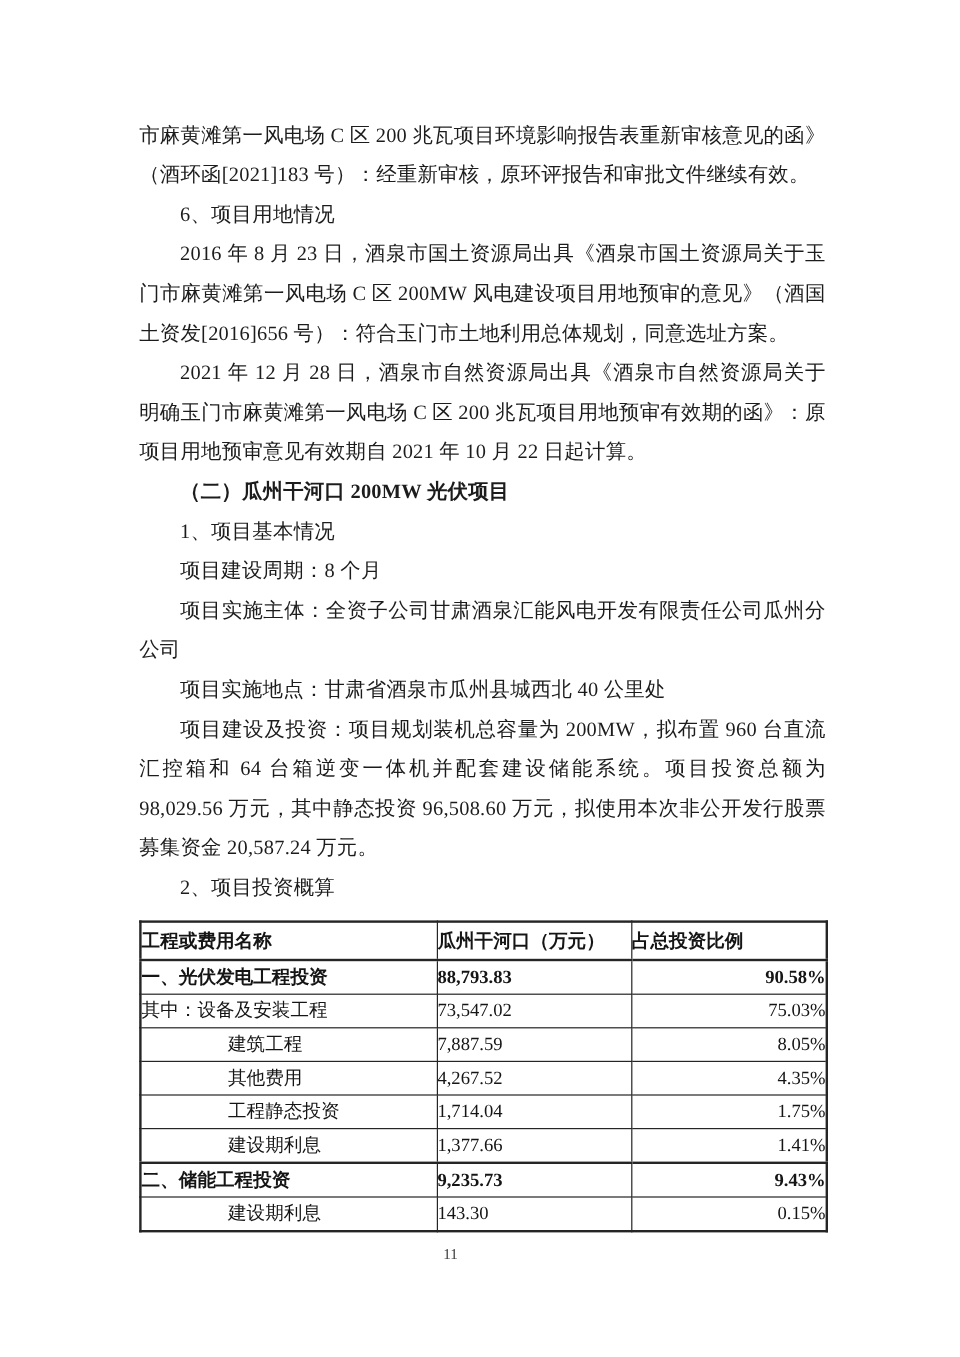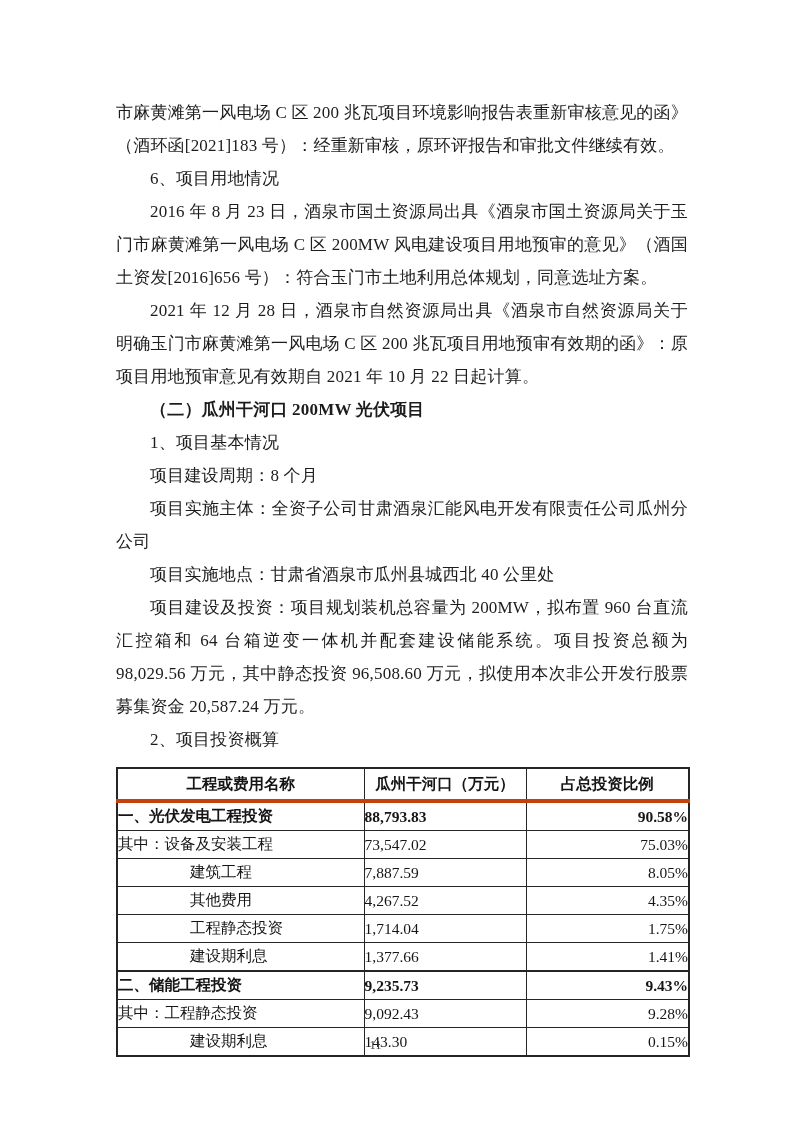--- a/index.html
+++ b/index.html
@@ -45,22 +45,22 @@
   table.budget { border: 2px solid #252525; }
   table.budget th, table.budget td {
     border: 1px solid #252525;
     padding: 0;
     height: 27px;
     vertical-align: middle;
   }
   table.budget th {
     height: 30px;
     font-weight: bold;
-    text-align: center;
-    border-bottom: 4px solid #c2410c;
+    text-align: left;
+    border-bottom: 1px solid #c2410c;
   }
   td.cell-name   { text-align: left;  padding-left: 7px;  padding-right: 4px; }
   td.cell-name.sub { padding-left: 72px; font-family: Liberation Serif, serif; }
   td.cell-amount { padding-right: 18px; }
   td.cell-ratio  { text-align: right; padding-right: 8px; }
   tr.section-row td { font-weight: bold; border-top: 2px solid #252525; }
 
   .page-footer {
     position: absolute;
     top: 1038px;
@@ -131,25 +131,20 @@
         <td class="cell-name sub">建设期利息</td>
         <td class="cell-amount">1,377.66</td>
         <td class="cell-ratio">1.41%</td>
       </tr>
       <tr class="section-row">
         <td class="cell-name">二、储能工程投资</td>
         <td class="cell-amount">9,235.73</td>
         <td class="cell-ratio">9.43%</td>
       </tr>
       <tr>
-        <td class="cell-name">其中：工程静态投资</td>
-        <td class="cell-amount">9,092.43</td>
-        <td class="cell-ratio">9.28%</td>
-      </tr>
-      <tr>
         <td class="cell-name sub">建设期利息</td>
         <td class="cell-amount">143.30</td>
         <td class="cell-ratio">0.15%</td>
       </tr>
     </tbody>
   </table>
 </div>
 
 <div class="page-footer">11</div>
 

